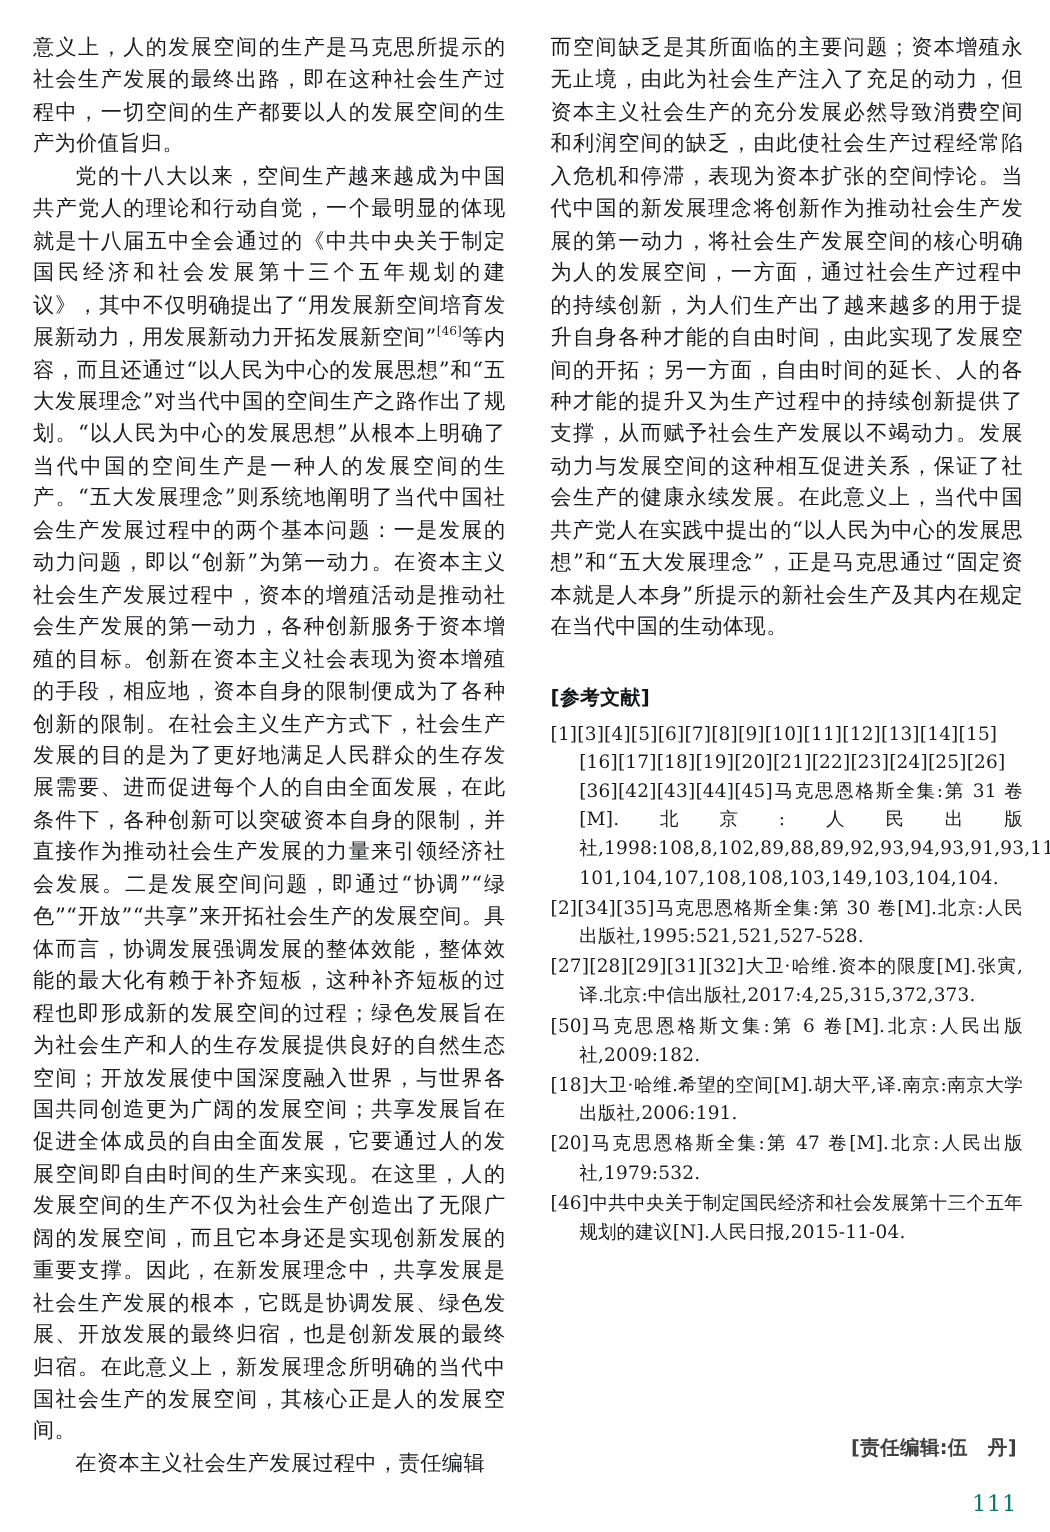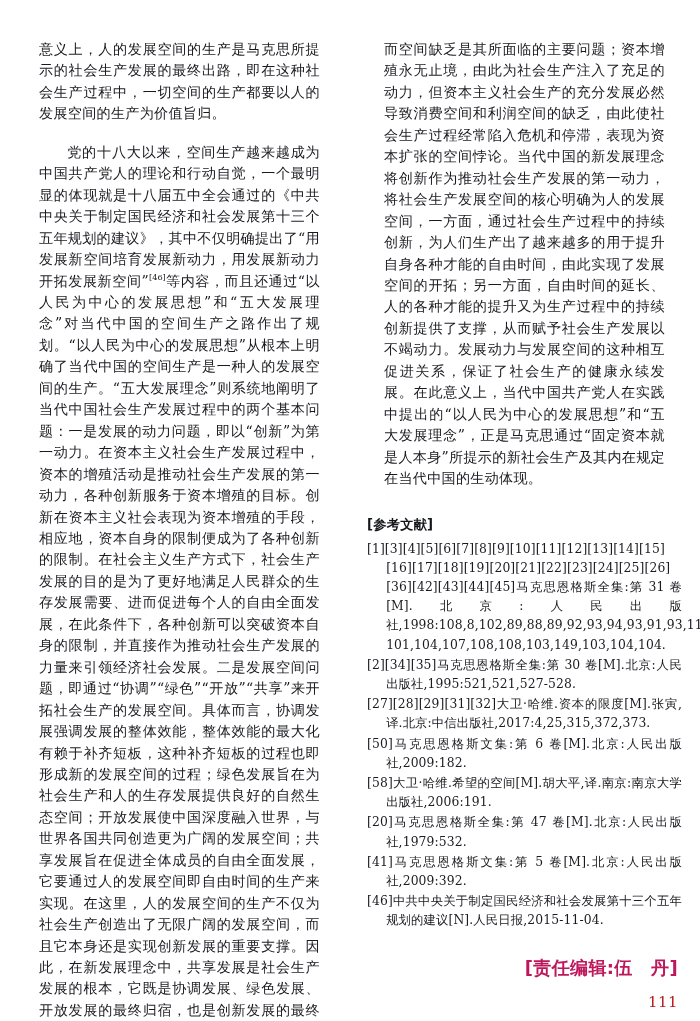--- a/index.html
+++ b/index.html
@@ -35,21 +35,21 @@
 
   .col {
     width: 315px;
     box-sizing: border-box;
   }
   .col-left  { margin-left: 22px; margin-right: 0; }
   .col-right { margin-left: 30px; }
 
   
   p.body-par {
-    margin: 17px;
+    margin: 0;
     font-size: 14.1px;
     line-height: 21.45px;
     text-align: justify;
     text-align-last: left;
     text-justify: inter-ideograph;
     letter-spacing: 0.02em;
     font-family: "DejaVu Serif", "Liberation Serif", serif;
     color: #1a1b20;
   }
   p.indent { text-indent: 2em; }
@@ -87,35 +87,35 @@
     margin: 0 0 1.0px 0;
     letter-spacing: 0.01em;
     color: #1a1b20;
   }
 
   
   .editor-line {
     position: absolute;
     right: 22px;
     top: 956px;
-    font-size: 18px;
+    font-size: 13px;
     font-weight: bold;
     letter-spacing: 0.02em;
     font-family: "DejaVu Sans", "Liberation Sans", sans-serif;
-    color: #be185d;
+    color: #404040;
     white-space: pre;
   }
 
   .page-number {
     position: absolute;
     right: 22px;
     top: 993px;
     font-size: 15px;
     font-family: "DejaVu Serif", "Liberation Serif", serif;
-    color: #b91c1c;
+    color: #0f766e;
     letter-spacing: 0.03em;
   }
 </style>
 </head>
 <body>
 
 <div class="page">
 
   <div class="columns">
 
@@ -133,23 +133,22 @@
 
       <p class="body-par">而空间缺乏是其所面临的主要问题；资本增殖永无止境，由此为社会生产注入了充足的动力，但资本主义社会生产的充分发展必然导致消费空间和利润空间的缺乏，由此使社会生产过程经常陷入危机和停滞，表现为资本扩张的空间悖论。当代中国的新发展理念将创新作为推动社会生产发展的第一动力，将社会生产发展空间的核心明确为人的发展空间，一方面，通过社会生产过程中的持续创新，为人们生产出了越来越多的用于提升自身各种才能的自由时间，由此实现了发展空间的开拓；另一方面，自由时间的延长、人的各种才能的提升又为生产过程中的持续创新提供了支撑，从而赋予社会生产发展以不竭动力。发展动力与发展空间的这种相互促进关系，保证了社会生产的健康永续发展。在此意义上，当代中国共产党人在实践中提出的“以人民为中心的发展思想”和“五大发展理念”，正是马克思通过“固定资本就是人本身”所提示的新社会生产及其内在规定在当代中国的生动体现。</p>
 
       <div class="refs-heading">[参考文献]</div>
 
       <ul class="ref-list">
         <li class="ref-item">[1][3][4][5][6][7][8][9][10][11][12][13][14][15][16][17][18][19][20][21][22][23][24][25][26][36][42][43][44][45]马克思恩格斯全集:第 31 卷[M].北京:人民出版社,1998:108,8,102,89,88,89,92,93,94,93,91,93,111,94,100,93,101,101,100,101,100-101,104,107,108,108,103,149,103,104,104.</li>
         <li class="ref-item">[2][34][35]马克思恩格斯全集:第 30 卷[M].北京:人民出版社,1995:521,521,527-528.</li>
         <li class="ref-item">[27][28][29][31][32]大卫·哈维.资本的限度[M].张寅,译.北京:中信出版社,2017:4,25,315,372,373.</li>
         <li class="ref-item">[50]马克思恩格斯文集:第 6 卷[M].北京:人民出版社,2009:182.</li>
-        <li class="ref-item">[58]大卫·哈维.希望的空间[M].胡大平,译.南京:南京大学出版社,2006:191.</li>
+        <li class="ref-item">[18]大卫·哈维.希望的空间[M].胡大平,译.南京:南京大学出版社,2006:191.</li>
         <li class="ref-item">[20]马克思恩格斯全集:第 47 卷[M].北京:人民出版社,1979:532.</li>
-        <li class="ref-item">[41]马克思恩格斯文集:第 5 卷[M].北京:人民出版社,2009:392.</li>
         <li class="ref-item">[46]中共中央关于制定国民经济和社会发展第十三个五年规划的建议[N].人民日报,2015-11-04.</li>
       </ul>
 
     </div>
   </div>
 
   <div class="editor-line">[责任编辑:伍　丹]</div>
 
   <div class="page-number">111</div>
 

